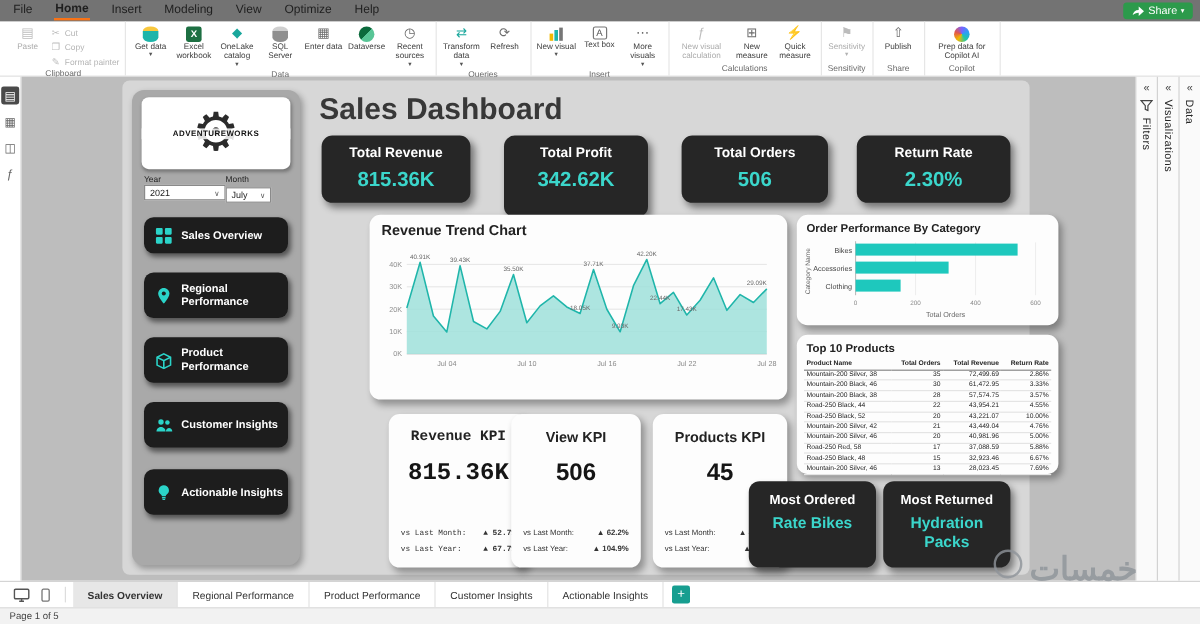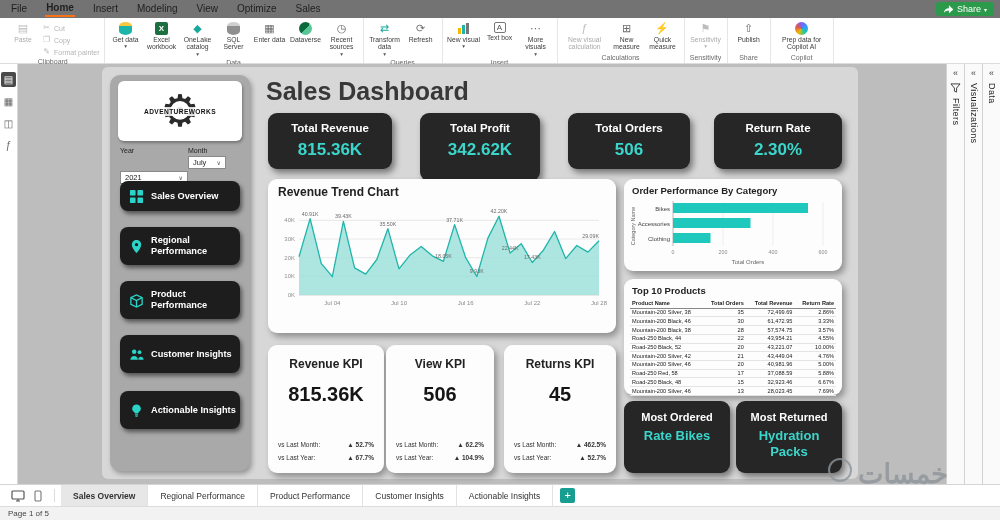--- a/index.html
+++ b/index.html
@@ -69,21 +69,21 @@
   .navbtn{position:absolute;left:10px;width:120px;background:#1d1d1d;border-radius:8px;color:#fff;
     display:flex;align-items:center;gap:7px;padding-left:9px;font-weight:bold;font-size:9.2px;
     line-height:1.15;box-shadow:2px 3px 4px rgba(0,0,0,.5);text-align:left;}
   .navbtn svg{flex:0 0 auto;}
   #dash-title{position:absolute;left:164px;top:10px;font-size:25px;font-weight:bold;color:#383838;}
   .card-dark{position:absolute;background:#262626;border-radius:9px;color:#fff;text-align:center;
     box-shadow:3px 4px 6px rgba(0,0,0,.45);}
   .card-dark .t{font-size:11.5px;font-weight:bold;margin-top:9px;}
   .card-dark .v{font-size:17px;font-weight:bold;color:#3bd6cb;margin-top:6px;}
   .card-white{position:absolute;background:#fdfdfd;border-radius:9px;
-    box-shadow:3px 4px 6px rgba(0,0,0,.33);}
+    box-shadow:3px 4px 6px rgba(0,0,0,.33);margin-left:40px;}
   .chart-title{position:absolute;left:10px;top:6px;font-size:12px;font-weight:bold;color:#222;}
   .chart-title.sm{font-size:9.5px;left:8px;}
   
   .kpi-title{text-align:center;font-size:12px;font-weight:bold;color:#222;margin-top:12px;}
   .kpi-value{text-align:center;font-size:20px;font-weight:bold;color:#151515;margin-top:12px;}
   .kpi-rows{position:absolute;left:10px;right:10px;bottom:12px;}
   .kpi-row{display:flex;justify-content:space-between;font-size:6.5px;color:#333;margin-top:6px;}
   .kpi-row .val{font-weight:bold;}
   .card-dark.small .t{font-size:11px;margin-top:10px;}
   .card-dark.small .v{font-size:13px;margin-top:5px;padding:0 8px;line-height:1.2;}
@@ -115,21 +115,21 @@
 </head>
 <body>
 
 <div id="menubar">
   <div class="menu-item">File</div>
   <div class="menu-item active">Home</div>
   <div class="menu-item">Insert</div>
   <div class="menu-item">Modeling</div>
   <div class="menu-item">View</div>
   <div class="menu-item">Optimize</div>
-  <div class="menu-item">Sales</div>
+  <div class="menu-item">Help</div>
   <div id="share-btn">
     <svg width="11" height="10" viewBox="0 0 13 11">
         <path d="M1 10c.5-3.5 2.6-5.4 6-5.4V1.2L12.2 6 7 10.6V7.3C4.4 7.3 2.5 8.2 1 10z" fill="#fff"></path>
       </svg>
     <span>Share</span>
     <span class="caret">▾</span>
   </div>
 </div>
 
 <div id="ribbon">
@@ -296,21 +296,21 @@
 
   <div id="canvas">
     <div id="page">
 
       <div id="sidebar">
         <div id="logo-card">
           <span id="logo-gear">⚙</span>
           <span id="logo-text">ADVENTUREWORKS</span>
         </div>
         <div class="slicer-label" style="left:10px;top:72px;">Year</div>
-        <div class="slicer" style="left:10px;top:96px;width:68px;">
+        <div class="slicer" style="left:10px;top:79px;width:68px;">
           <span>2021</span>
           <span class="dd">∨</span>
         </div>
         <div class="slicer-label" style="left:78px;top:72px;">Month</div>
         <div class="slicer" style="left:78px;top:81px;width:38px;text-align:center;">
           <span>July</span>
           <span class="dd">∨</span>
         </div>
 
         <div class="navbtn" style="top:106px;height:30px;">
@@ -499,21 +499,21 @@
               <tr>
                 <td class="l">Mountain-200 Silver, 46</td>
                 <td class="r">13</td>
                 <td class="r">28,023.45</td>
                 <td class="r">7.69%</td>
               </tr>
             </tbody>
         </table>
       </div>
 
-      <div class="card-white" style="left:166px;top:278px;width:116px;height:128px;">
+      <div class="card-white" style="left:182px;top:278px;width:116px;height:128px;font-family:Liberation Mono, monospace;">
         <div class="kpi-title">Revenue KPI</div>
         <div class="kpi-value">815.36K</div>
         <div class="kpi-rows">
           <div class="kpi-row">
               <span>vs Last Month:</span>
               <span class="val">▲ 52.7%</span>
             </div>
           <div class="kpi-row">
               <span>vs Last Year:</span>
               <span class="val">▲ 67.7%</span>
@@ -528,21 +528,21 @@
               <span>vs Last Month:</span>
               <span class="val">▲ 62.2%</span>
             </div>
           <div class="kpi-row">
               <span>vs Last Year:</span>
               <span class="val">▲ 104.9%</span>
             </div>
         </div>
       </div>
       <div class="card-white" style="left:402px;top:278px;width:112px;height:128px;">
-        <div class="kpi-title">Returns KPI</div>
+        <div class="kpi-title">Products KPI</div>
         <div class="kpi-value">45</div>
         <div class="kpi-rows">
           <div class="kpi-row">
               <span>vs Last Month:</span>
               <span class="val">▲ 462.5%</span>
             </div>
           <div class="kpi-row">
               <span>vs Last Year:</span>
               <span class="val">▲ 52.7%</span>
             </div>

